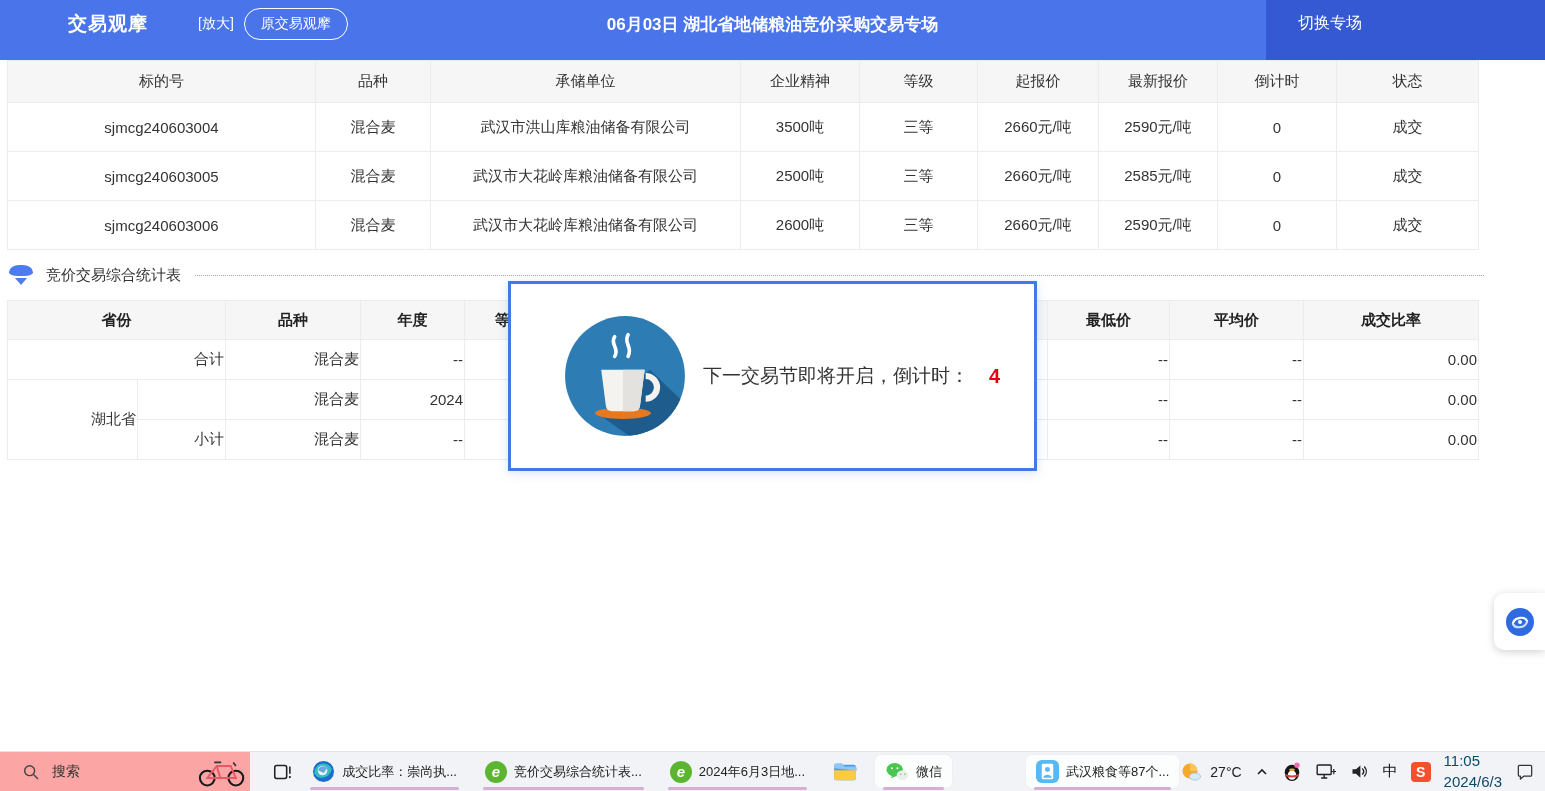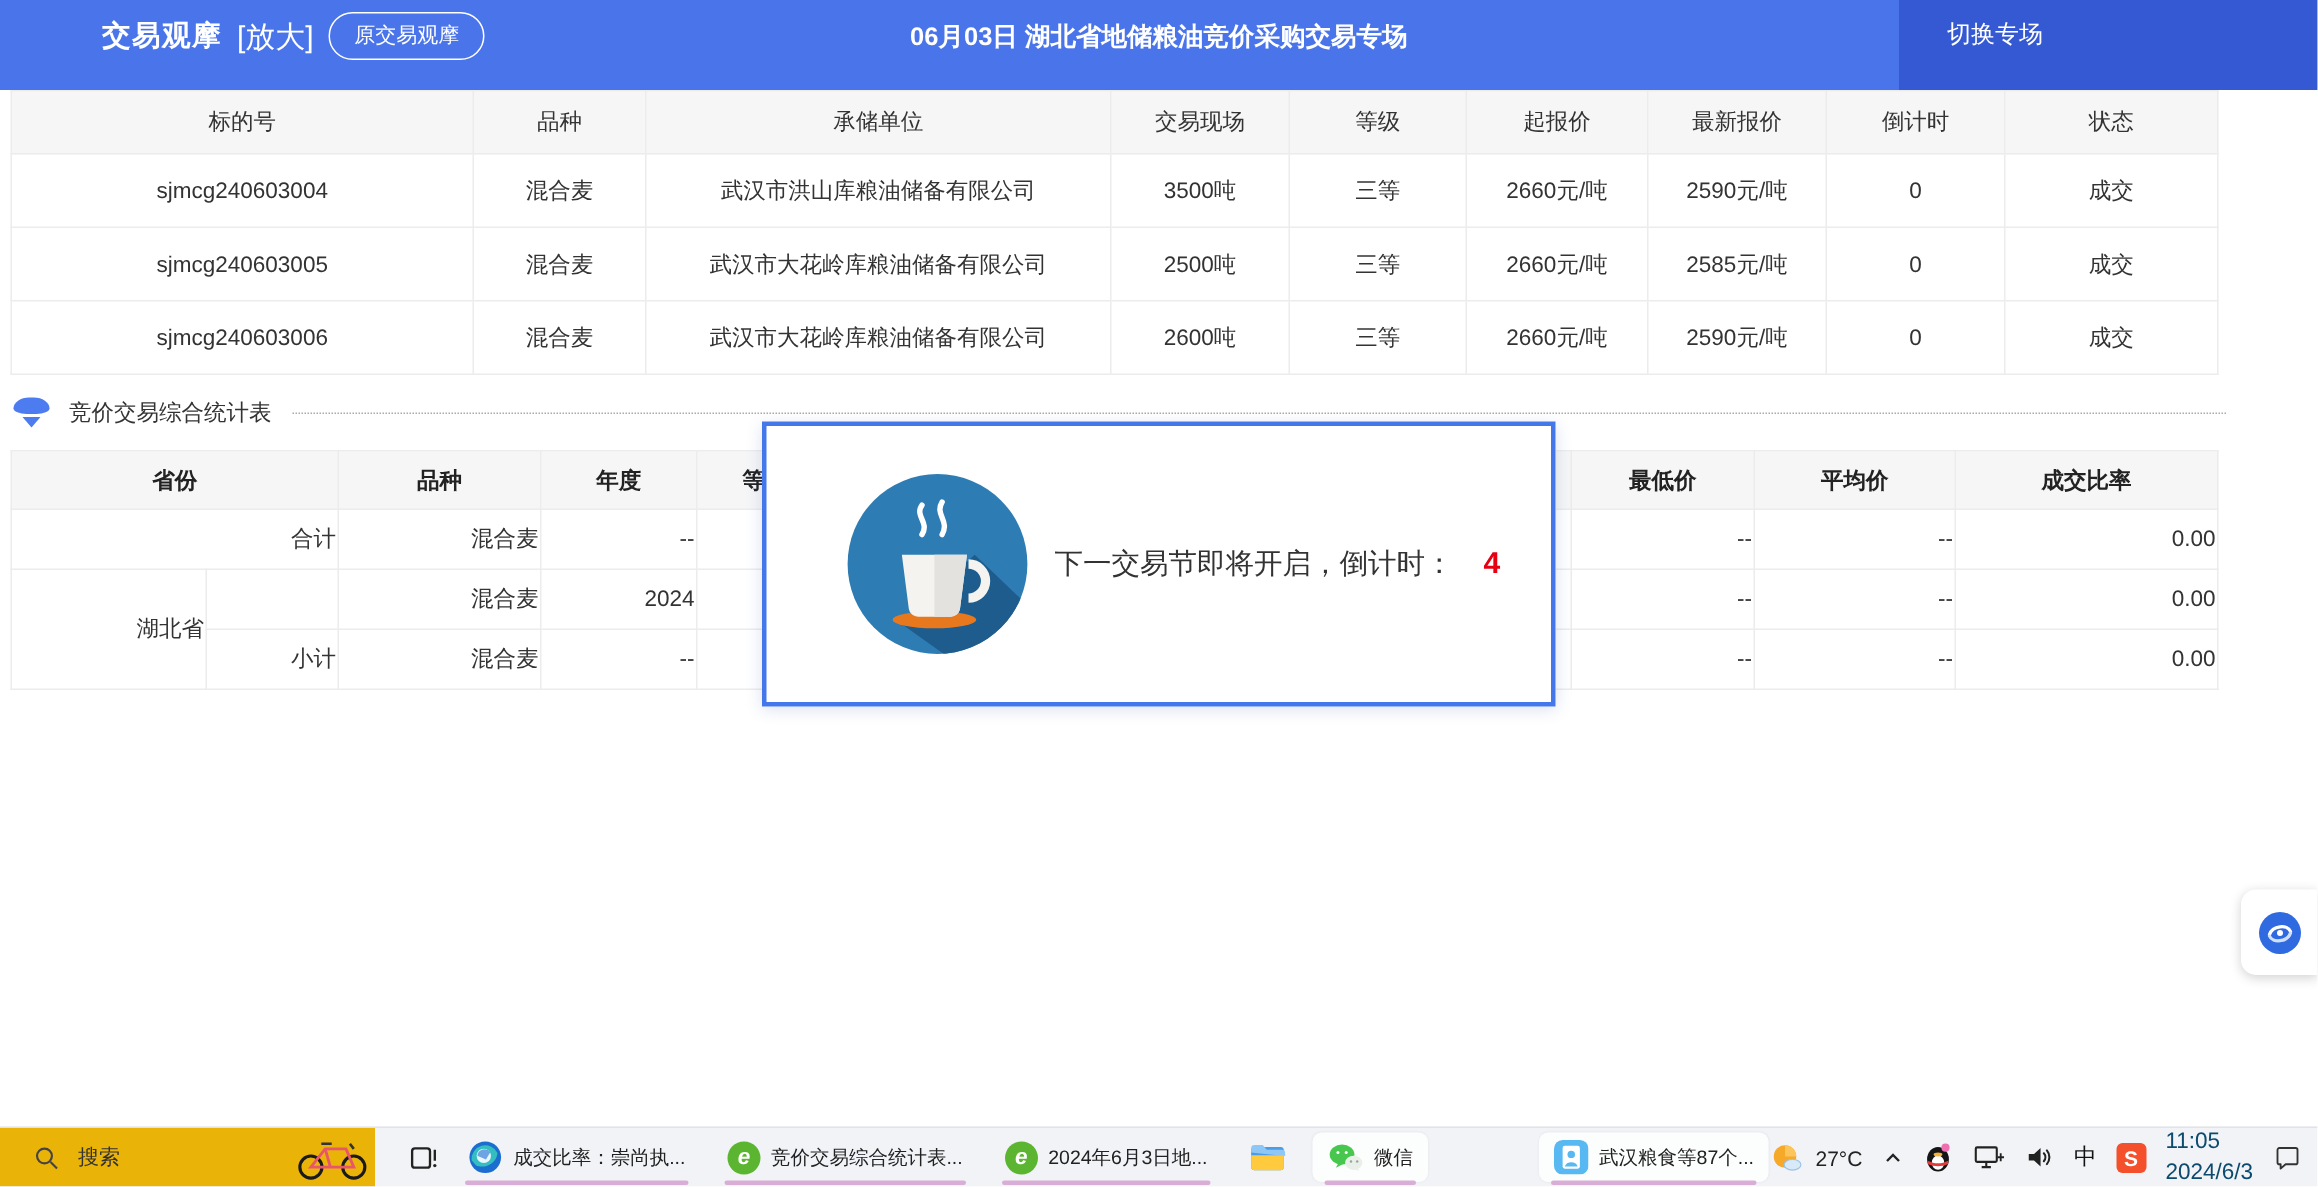--- a/index.html
+++ b/index.html
@@ -5,21 +5,21 @@
   html,body{margin:0;padding:0;}
   body{
     width:1545px;height:791px;position:relative;overflow:hidden;
     background:#ffffff;font-family:"Liberation Sans","DejaVu Sans",sans-serif;
     -webkit-font-smoothing:antialiased;
   }
   
   .topbar{position:absolute;top:0;left:0;width:1545px;height:60px;background:#4a74ea;color:#fff;}
   .topbar-left{position:absolute;left:68px;top:0;height:48px;display:flex;align-items:center;gap:10px;}
   .tb-title{font-size:19px;font-weight:bold;letter-spacing:1px;}
-  .tb-zoom{font-size:20px;}
+  .tb-zoom{font-size:14px;margin-left:40px;}
   .tb-origbtn{border:1px solid #fff;border-radius:17px;padding:6px 16px;font-size:14px;color:#ffffff;background:transparent;cursor:pointer;}
   .tb-center{position:absolute;left:50%;top:13px;transform:translateX(-50%);font-size:17px;font-weight:bold;white-space:nowrap;}
   .tb-switch{position:absolute;right:0;top:0;width:279px;height:60px;background:#3459d2;color:#fff;font-size:16px;padding:13px 0 0 32px;box-sizing:border-box;cursor:pointer;}
   
   .section{display:flex;align-items:center;height:41px;padding-left:8px;}
   .section.second{height:50px;}
   .funnel{width:26px;display:flex;flex-direction:column;align-items:center;}
   .funnel-top{width:24px;height:11px;background:#4d7bf0;border-radius:50% 50% 42% 42% / 75% 75% 40% 40%;}
   .funnel-arrow{width:0;height:0;border-left:6px solid transparent;border-right:6px solid transparent;border-top:7px solid #4d7bf0;margin-top:2px;}
   .sec-title{font-size:15px;color:#333;margin-left:12px;white-space:nowrap;}
@@ -39,21 +39,21 @@
   .tbl2 td{height:37px;text-align:right;font-size:15px;color:#333;border:1px solid #ececec;background:#fff;}
   
   .modal{position:absolute;left:508px;top:281px;width:523px;height:184px;background:#fff;border:3px solid #4478ea;box-shadow:0 2px 10px rgba(60,90,180,.18);z-index:20;display:flex;align-items:center;}
   .modal-icon{width:124px;height:124px;margin-left:52px;flex:0 0 auto;}
   .modal-text{font-size:19px;color:#333;margin-left:16px;white-space:nowrap;}
   .modal-count{font-size:20px;color:#e60012;font-weight:bold;margin-left:20px;}
   
   .float-widget{position:absolute;right:0px;top:593px;width:51px;height:57px;background:#fff;border-radius:10px 0 0 10px;box-shadow:0 2px 8px rgba(0,0,0,.18);display:flex;align-items:center;justify-content:center;z-index:15;cursor:pointer;}
   
   .taskbar{position:absolute;left:0;bottom:0;width:1545px;height:39px;background:#f1f3f6;border-top:1px solid #e2e3e8;display:flex;align-items:center;z-index:30;}
-  .tb-search{width:270px;height:39px;background:#eab308;display:flex;align-items:center;padding-left:22px;box-sizing:border-box;cursor:pointer;}
+  .tb-search{width:270px;height:39px;background:#fca5a5;display:flex;align-items:center;padding-left:22px;box-sizing:border-box;cursor:pointer;}
   .tb-search-label{font-size:14px;color:#333;margin-left:12px;flex:1;}
   .taskview{margin-left:22px;display:flex;align-items:center;cursor:pointer;}
   .tb-item{display:flex;align-items:center;gap:7px;height:33px;padding:0 10px;margin-left:8px;position:relative;font-size:13px;color:#222;border-radius:6px;cursor:pointer;white-space:nowrap;}
   .tb-item.open .ul{position:absolute;left:8px;right:8px;bottom:-2px;height:3px;border-radius:2px;background:#d9aed6;}
   .tb-item.activebg{background:rgba(255,255,255,.8);box-shadow:0 0 2px rgba(0,0,0,.06);}
   .gap-wide{margin-left:74px;}
   .right-cluster{margin-left:auto;display:flex;align-items:center;gap:13px;padding-right:10px;}
   .weather{display:flex;align-items:center;gap:7px;font-size:14px;color:#222;cursor:pointer;}
   .ime{font-size:15px;color:#111;cursor:pointer;}
   .sogou{width:20px;height:20px;border-radius:4px;background:#f4502c;color:#fff;font-weight:bold;font-size:14px;display:flex;align-items:center;justify-content:center;cursor:pointer;}
@@ -87,21 +87,21 @@
         <col style="width:121px">
         <col style="width:119px">
         <col style="width:119px">
         <col style="width:142px">
       </colgroup>
     <tbody>
         <tr>
       <th>标的号</th>
       <th>品种</th>
       <th>承储单位</th>
-      <th>交易现场</th>
+      <th>企业精神</th>
       <th>等级</th>
       <th>起报价</th>
       <th>最新报价</th>
       <th>倒计时</th>
       <th>状态</th>
     </tr>
     <tr>
       <td>sjmcg240603004</td>
       <td>混合麦</td>
       <td>武汉市洪山库粮油储备有限公司</td>

